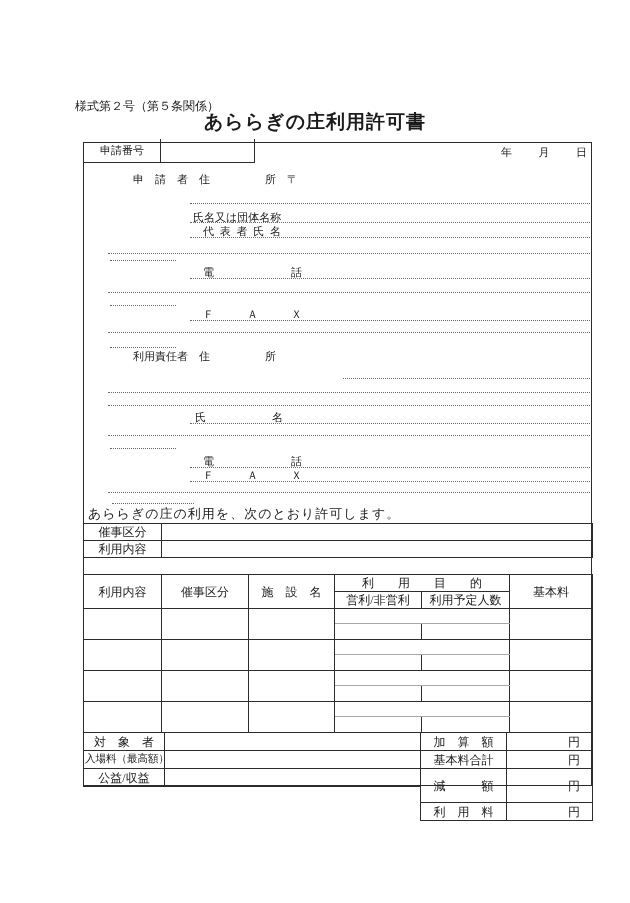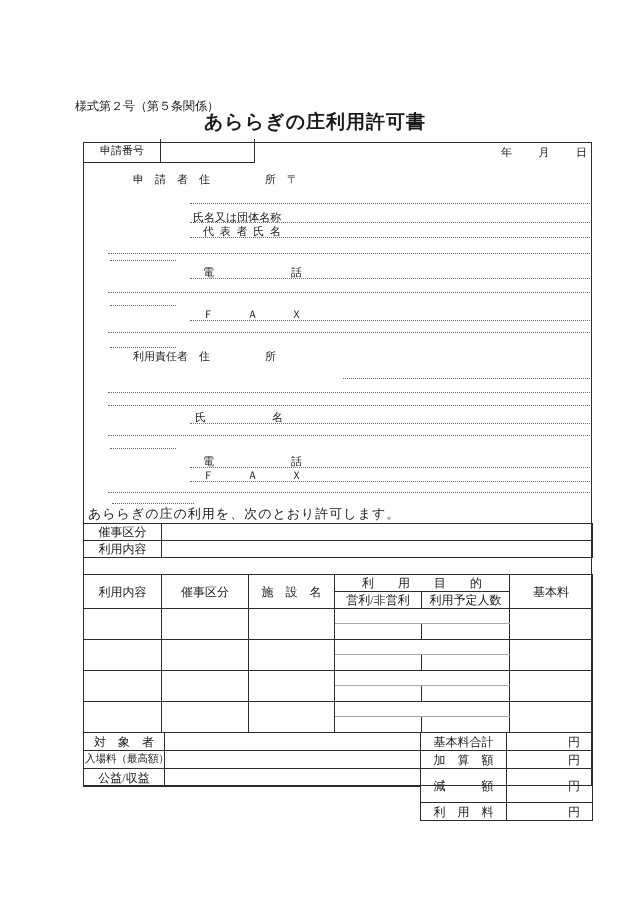--- a/index.html
+++ b/index.html
@@ -211,25 +211,25 @@
   </tbody>
     </table>
 
   <table class="abs" style="left:420px; top:732px; width:173px;">
     <colgroup>
         <col style="width:86px">
         <col>
       </colgroup>
     <tbody>
         <tr style="height:18px">
+      <td class="tc">加　算　額</td>
+      <td class="unit-cell"><span>円</span></td>
+    </tr>
+    <tr style="height:18px">
       <td class="tc">基本料合計</td>
-      <td class="unit-cell"><span>円</span></td>
-    </tr>
-    <tr style="height:18px">
-      <td class="tc">加　算　額</td>
       <td class="unit-cell"><span>円</span></td>
     </tr>
     <tr style="height:34px">
       <td class="tc">減　　　額</td>
       <td class="unit-cell"><span>円</span></td>
     </tr>
     <tr style="height:18px">
       <td class="tc">利　用　料</td>
       <td class="unit-cell"><span>円</span></td>
     </tr>

